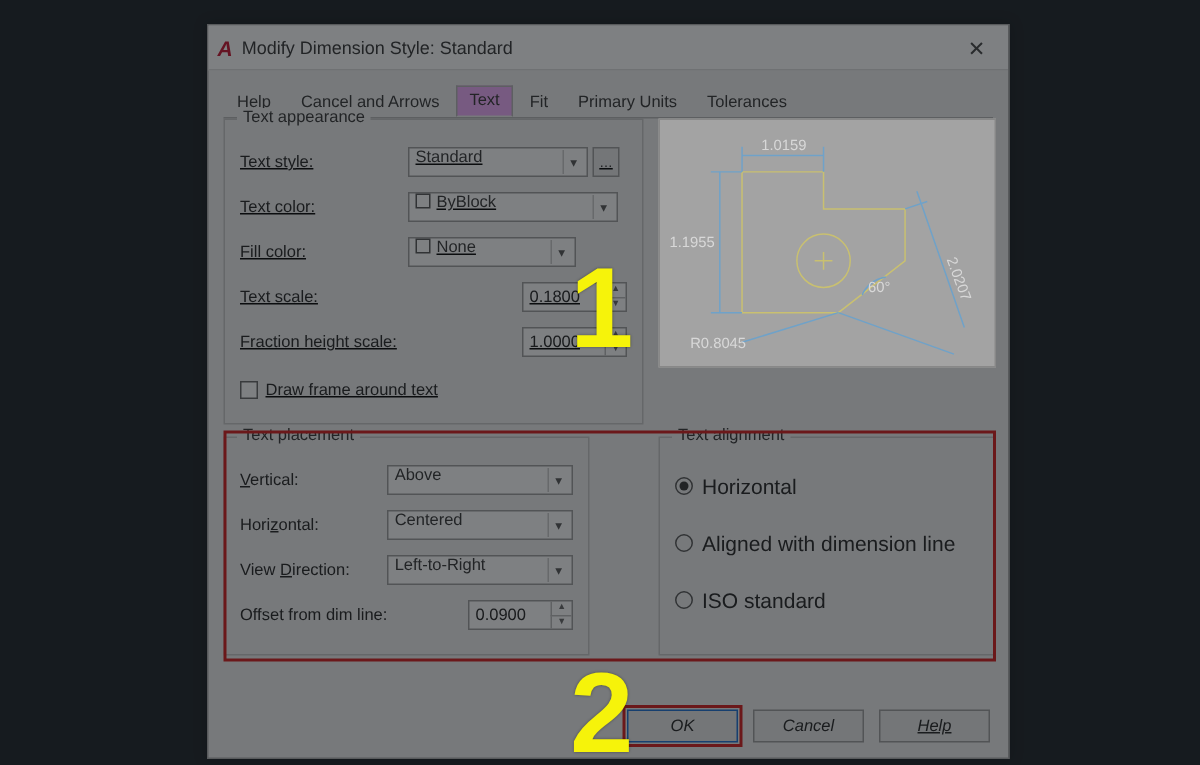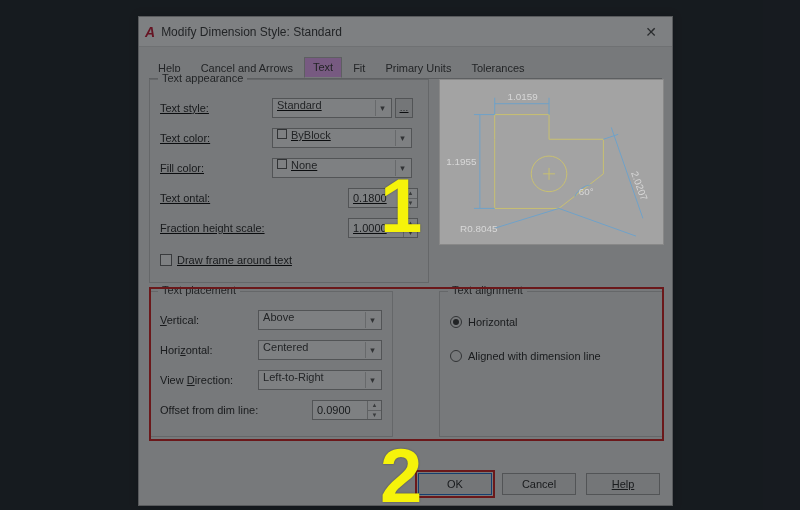--- a/index.html
+++ b/index.html
@@ -144,33 +144,33 @@
   .g-placement .row .lbl { width:112px; }
 
   
   .g-alignment { left:290px; top:212px; width:225px; height:146px; }
   .radio {
     width:12px;height:12px;border:1px solid #555;border-radius:50%;
     margin-right:6px; display:inline-flex; align-items:center; justify-content:center;
   }
   .radio .dot{ width:6px;height:6px;border-radius:50%;background:#333; }
   .opt {
-    display:flex; align-items:center; font-size:11px; color:#222;
+    display:flex; align-items:center; font-size:14px; color:#222;
     margin-top:16px;
   }
   
   .redframe {
     position:absolute;
     border: 2px solid #d61a1a;
     pointer-events: none;
   }
   .rf1 { left:0; top:208px; width:515px; height:154px; }
   
   .buttons {
-    position:absolute; bottom:10px; right:12px; display:flex; align-items:center;
+    position:absolute; bottom:10px; right:12px; display:flex; align-items:center;font-style:italic;
   }
   .btn {
     width:74px; height:22px;
     border:1px solid #9e9e9e; background:#e9e9e9;
     display:flex;align-items:center;justify-content:center;
     font-size:11px; color:#222; margin-left:10px;
   }
   .btn.ok {
     border:1px solid #1a6fd4;
     outline: 2px solid #d61a1a;
@@ -226,29 +226,29 @@
         <span class="lbl">Text color:</span>
         <div class="combo" style="width:140px">
           <span class="sq"></span>
           <span>ByBlock</span>
           <span class="arrow">▾</span>
         </div>
       </div>
 
       <div class="row">
         <span class="lbl">Fill color:</span>
-        <div class="combo" style="width:140px">
+        <div class="combo" style="width:112px">
           <span class="sq"></span>
           <span>None</span>
           <span class="arrow">▾</span>
         </div>
       </div>
 
       <div class="row">
-        <span class="lbl">Text ontal:</span>
+        <span class="lbl">Text scale:</span>
         <div style="flex:1"></div>
         <div class="spin" style="width:70px">
           <span>0.1800</span>
           <div class="steppers">
               <div>▲</div>
               <div>▼</div>
             </div>
         </div>
       </div>
 
@@ -343,20 +343,24 @@
       <div class="opt">
         <span class="radio">
             <span class="dot"></span>
           </span>
         <span>Horizontal</span>
       </div>
       <div class="opt" style="margin-top:22px">
         <span class="radio"></span>
         <span>Aligned with dimension line</span>
       </div>
+      <div class="opt" style="margin-top:22px">
+        <span class="radio"></span>
+        <span>ISO standard</span>
+      </div>
     </div>
 
     <div class="redframe rf1"></div>
 
   </div>
 
   <div class="buttons">
     <div class="btn ok">
         <span>OK</span>
       </div>

